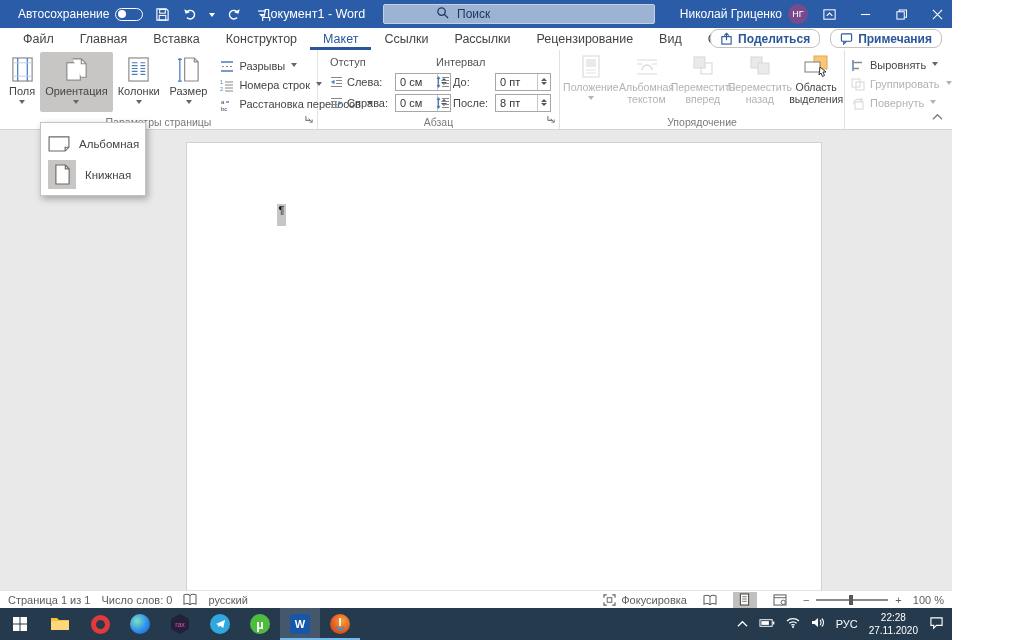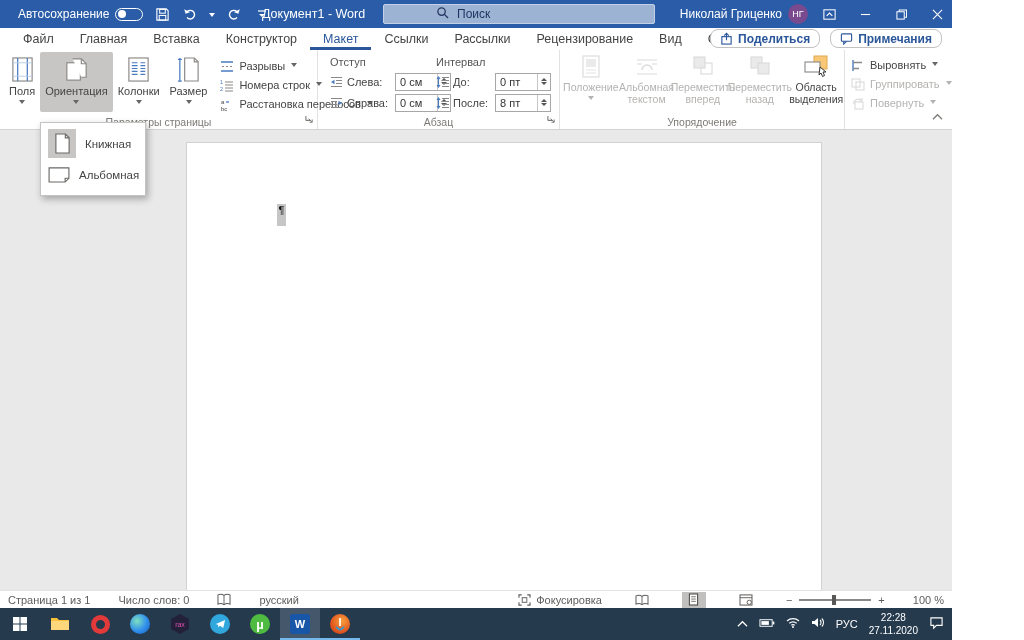--- a/index.html
+++ b/index.html
@@ -66,21 +66,21 @@
   .oricon{width:28px;height:29px;display:flex;align-items:center;justify-content:center}
   .oritem.selected .oricon{background:#c8c6c4}
 
   
   .docarea{position:absolute;top:130px;left:0;right:0;height:460px;background:#e9e9e9}
   .page{position:absolute;left:186px;top:12px;width:636px;height:448px;background:#fff;border:1px solid #d2d2d2;border-bottom:none}
   .pilcrow{position:absolute;left:90px;top:61px;width:9px;height:22px;background:#c6c6c6;color:#141414;font-size:11px;line-height:12px;text-align:center}
 
   
   .statusbar{position:absolute;top:590px;left:0;right:0;height:18px;background:#fff;border-top:1px solid #e5e3e1;display:flex;align-items:center;justify-content:space-between;color:#5f5d5b;font-size:11px;padding:0 8px}
-  .sb-left,.sb-right{display:flex;align-items:center;gap:28px;height:100%}
+  .sb-left,.sb-right{display:flex;align-items:center;gap:11px;height:100%}
   .sb-item{display:flex;align-items:center;gap:5px;height:100%}
   .viewbtn{width:24px;height:16px;display:flex;align-items:center;justify-content:center}
   .viewbtn.active{background:#c2c0be}
   .zoomctl{display:flex;align-items:center;gap:7px}
   .ztrack{width:72px;height:2px;background:#8a8886;position:relative}
   .zthumb{position:absolute;left:33px;top:-4px;width:4px;height:10px;background:#5a5856}
 
   
   .taskbar{position:absolute;top:608px;left:0;right:0;height:32px;background:#253a4d;display:flex;align-items:center;color:#fff}
   .slot{width:40px;height:32px;display:flex;align-items:center;justify-content:center}
@@ -432,37 +432,37 @@
     </div>
 
     <span class="collapse">
       <svg width="11" height="8" viewBox="0 0 12 8">
           <path d="M1 6.5 L6 1.5 L11 6.5" fill="none" stroke="#7c7a76" stroke-width="1.3"></path>
         </svg>
     </span>
   </div>
 
   <div class="ormenu">
+    <div class="oritem">
+      <span class="oricon">
+        <svg width="22" height="17" viewBox="0 0 23 18">
+            <path d="M1 2 h21 v11 l-4 4 h-17 z" fill="#fff" stroke="#6a6866" stroke-width="1.2"></path>
+            <path d="M22 13 h-4 v4" fill="none" stroke="#6a6866" stroke-width="1.2"></path>
+          </svg>
+      </span>
+      <span>Альбомная</span>
+    </div>
     <div class="oritem selected">
       <span class="oricon">
         <svg width="17" height="21" viewBox="0 0 18 22">
             <path d="M2 1 h10 l4 4 v16 h-14 z" fill="#fff" stroke="#6a6866" stroke-width="1.2"></path>
             <path d="M12 1 v4 h4" fill="none" stroke="#6a6866" stroke-width="1.2"></path>
           </svg>
       </span>
       <span>Книжная</span>
-    </div>
-    <div class="oritem">
-      <span class="oricon">
-        <svg width="22" height="17" viewBox="0 0 23 18">
-            <path d="M1 2 h21 v11 l-4 4 h-17 z" fill="#fff" stroke="#6a6866" stroke-width="1.2"></path>
-            <path d="M22 13 h-4 v4" fill="none" stroke="#6a6866" stroke-width="1.2"></path>
-          </svg>
-      </span>
-      <span>Альбомная</span>
     </div>
   </div>
 
   <div class="docarea">
     <div class="page">
       <span class="pilcrow">¶</span>
     </div>
   </div>
 
   <div class="statusbar">

